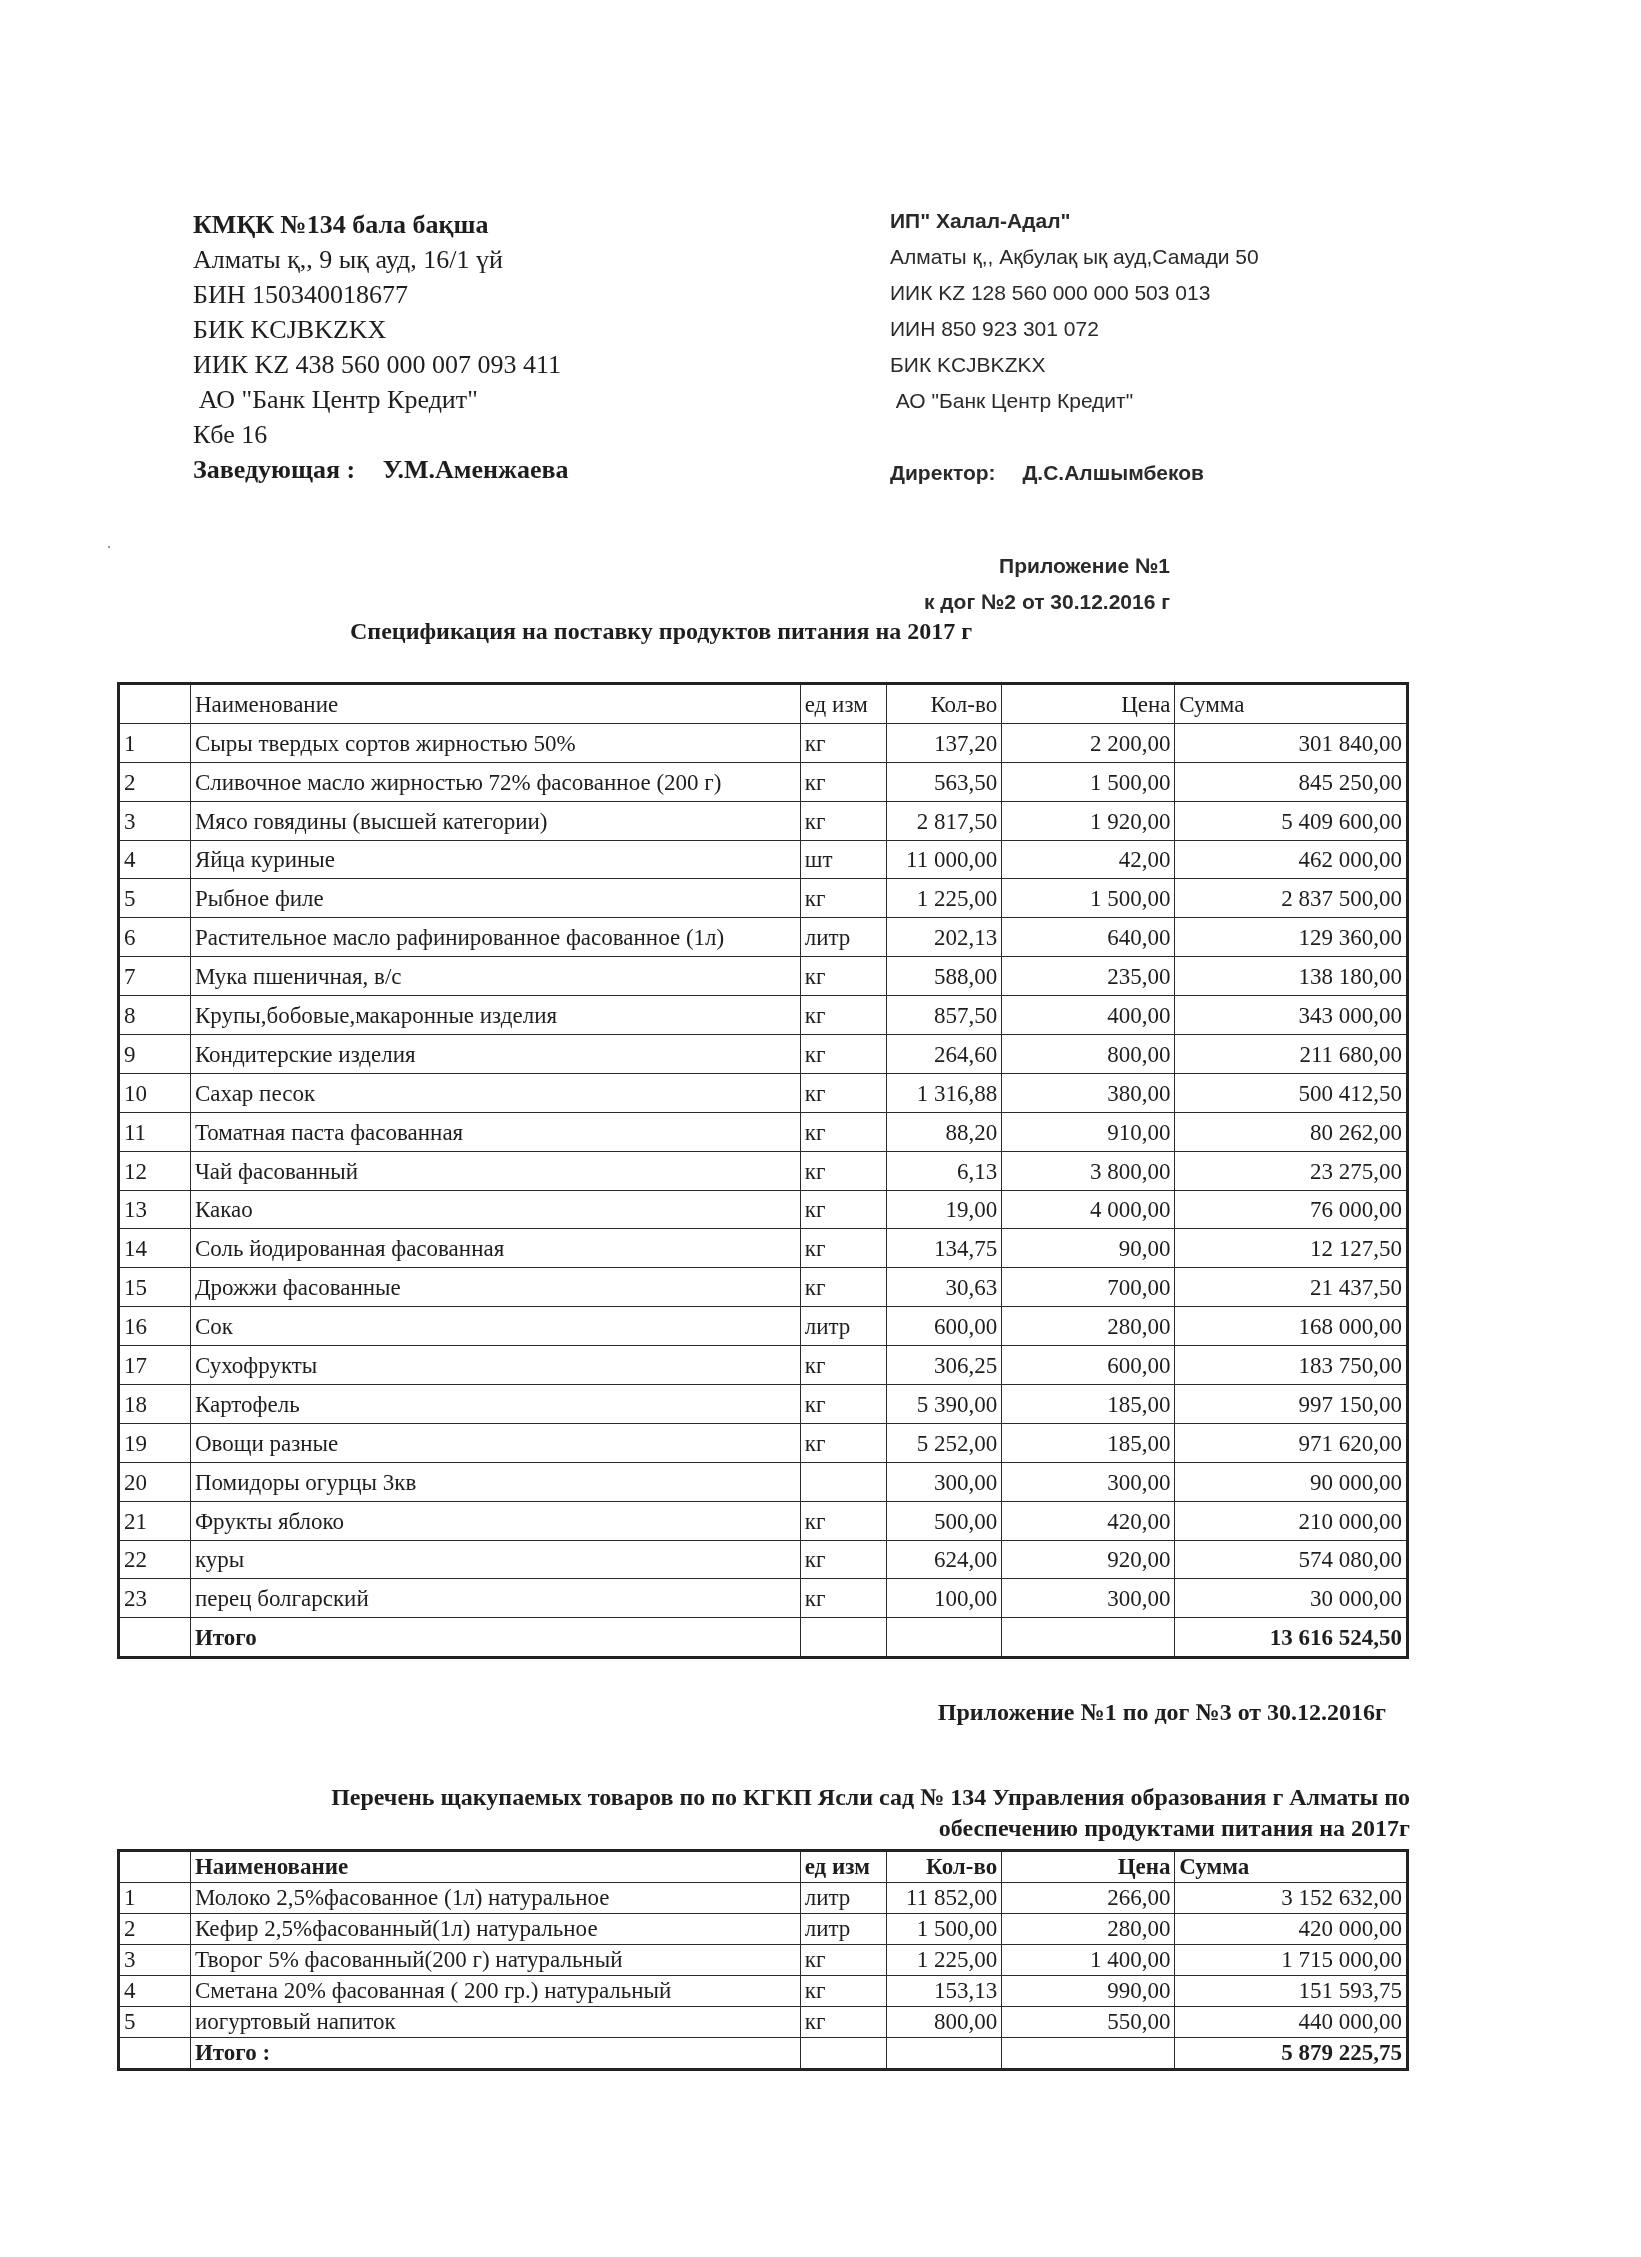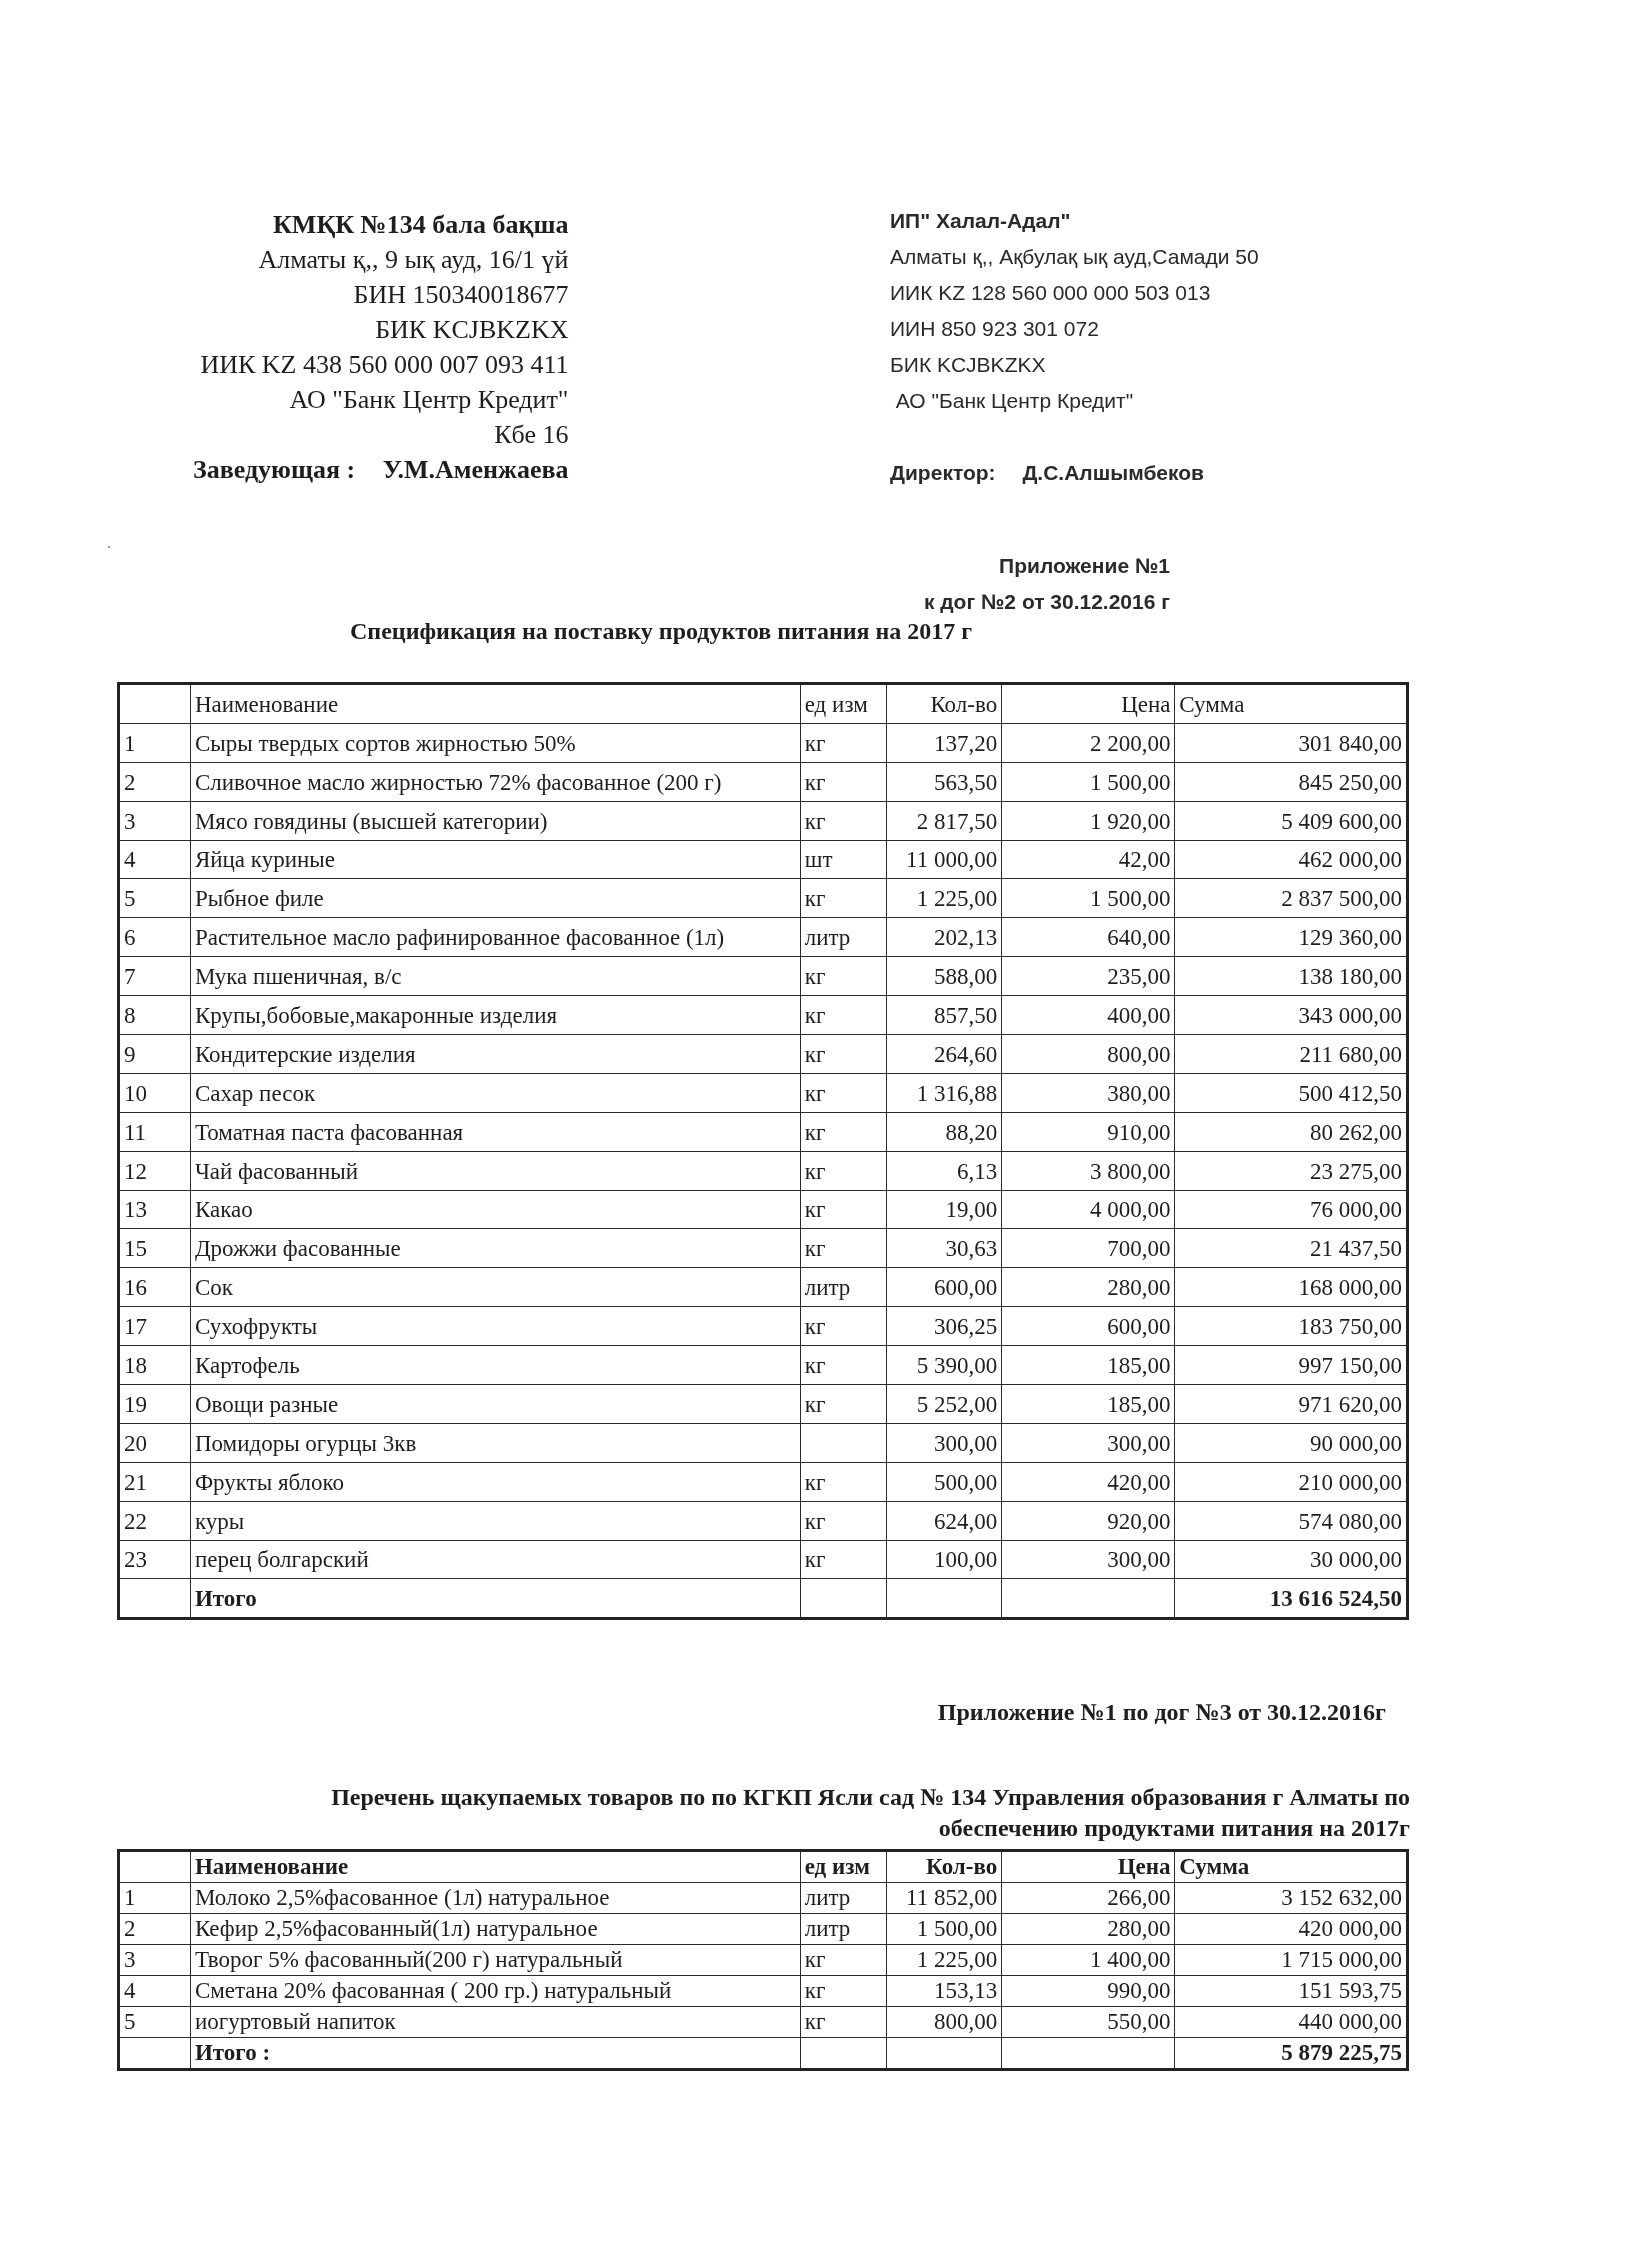--- a/index.html
+++ b/index.html
@@ -1,20 +1,20 @@
 <!DOCTYPE html>
 <html><head>
 <meta charset="utf-8">
 <style>
   html, body { margin: 0; padding: 0; background: #ffffff; }
   body { width: 1641px; height: 2257px; position: relative; overflow: hidden; color: #1e1e1e; }
   .serif { font-family: "Liberation Serif", "DejaVu Serif", serif; }
   .sans { font-family: "Liberation Sans", "DejaVu Sans", sans-serif; }
 
-  .header-left { position: absolute; left: 193px; top: 207px; font-size: 26px; line-height: 35px; text-align: right; }
+  .header-left { position: absolute; left: 193px; top: 207px; font-size: 26px; line-height: 35px; }
   .header-left .bold { font-weight: bold; }
   .header-right { position: absolute; left: 890px; top: 203px; font-size: 21px; line-height: 36px; color: #2a2a2a; }
   .header-right .bold { font-weight: bold; }
   .header-right .gap { height: 36px; }
   .header-right .sig-name { margin-left: 21px; }
   .header-left .sig-name { margin-left: 21px; }
 
   .annex1 { position: absolute; right: 471px; top: 548px; text-align: right; font-size: 21px; font-weight: bold; line-height: 36px; color: #2a2a2a; }
   .spec-title { position: absolute; left: 350px; top: 618px; font-size: 24px; font-weight: bold; }
 
@@ -183,20 +183,28 @@
         <td class="c-price">3 800,00</td>
         <td class="c-sum">23 275,00</td>
       </tr>
       <tr>
         <td class="c-num">13</td>
         <td class="c-name">Какао</td>
         <td class="c-unit">кг</td>
         <td class="c-qty">19,00</td>
         <td class="c-price">4 000,00</td>
         <td class="c-sum">76 000,00</td>
+      </tr>
+      <tr>
+        <td class="c-num">14</td>
+        <td class="c-name">Соль йодированная фасованная</td>
+        <td class="c-unit">кг</td>
+        <td class="c-qty">134,75</td>
+        <td class="c-price">90,00</td>
+        <td class="c-sum">12 127,50</td>
       </tr>
       <tr>
         <td class="c-num">15</td>
         <td class="c-name">Дрожжи фасованные</td>
         <td class="c-unit">кг</td>
         <td class="c-qty">30,63</td>
         <td class="c-price">700,00</td>
         <td class="c-sum">21 437,50</td>
       </tr>
       <tr>

